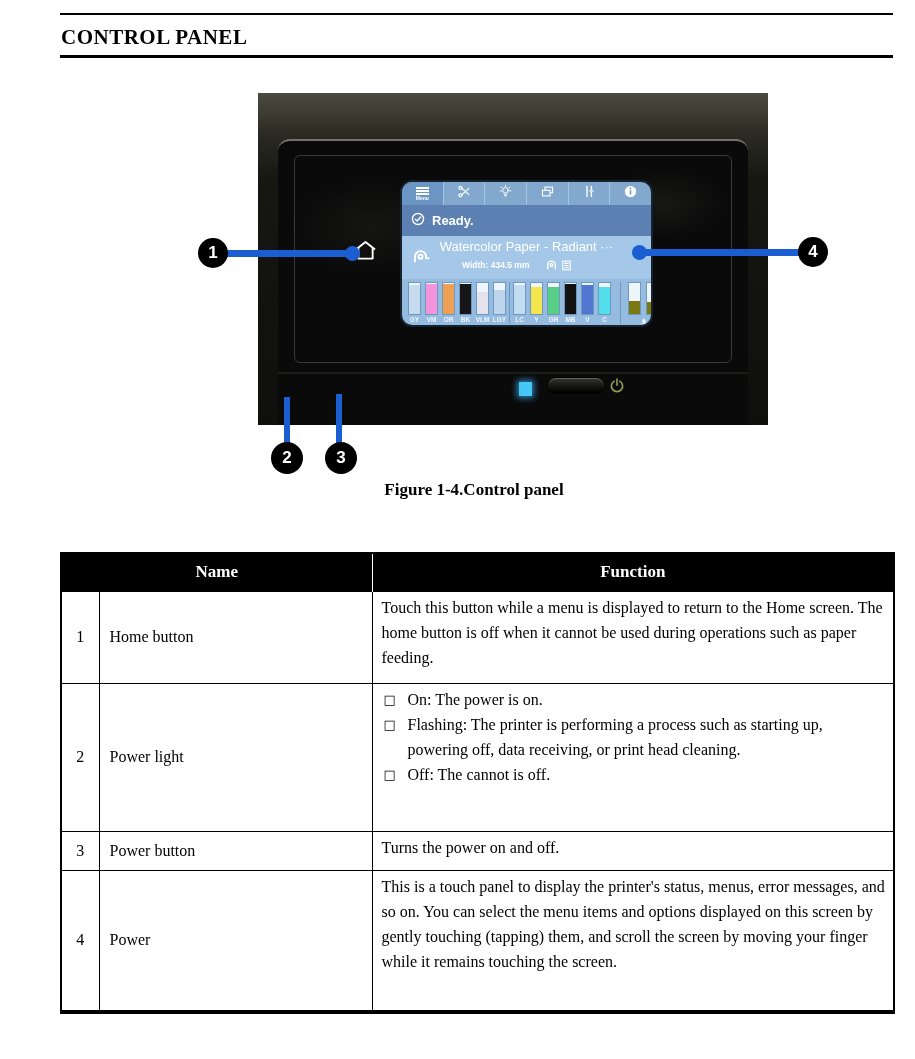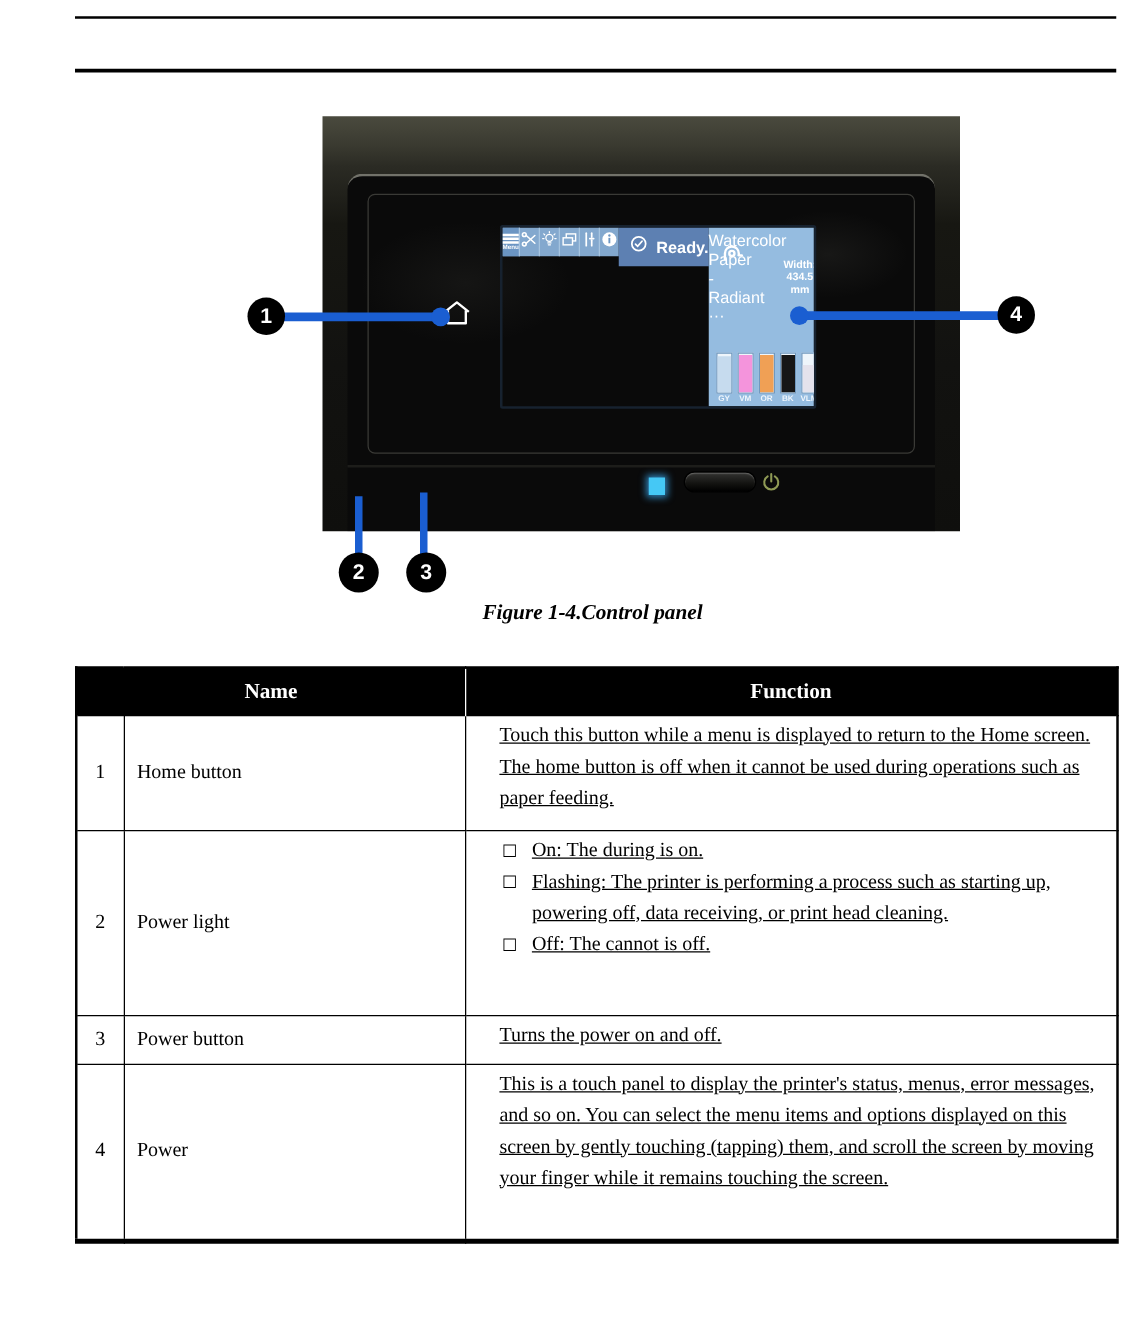--- a/index.html
+++ b/index.html
@@ -32,21 +32,21 @@
     border-top:2px solid #72726a;
   }
   .bezel-line {
     position:absolute; left:16px; top:14px; width:438px; height:208px;
     border:1px solid #3a3a36; border-radius:6px;
   }
   .panel-seam { position:absolute; left:0; top:231px; width:470px; height:2px; background:#1d1d1a; }
   
   .screen {
     position:absolute; left:142px; top:87px; width:253px; height:147px;
-    border:2px solid #17222f; border-radius:2px; display:flex; flex-direction:row;
+    border:2px solid #17222f; border-radius:12px; display:flex; flex-direction:column;
     font-family:"Liberation Sans", sans-serif; overflow:hidden;
   }
   .toolbar { height:23px; background:#83a8ce; display:flex; flex:none; }
   .tb { flex:1; border-right:1px solid #a6c4e0; display:flex; align-items:center; justify-content:center; }
   .tb:last-child { border-right:none; }
   .tb.menu { background:#6b95c3; flex-direction:column; gap:1px; }
   .hamburger { width:13px; height:8px;
     background:linear-gradient(#fff,#fff) 0 0/13px 2px no-repeat,
                linear-gradient(#fff,#fff) 0 3px/13px 2px no-repeat,
                linear-gradient(#fff,#fff) 0 6px/13px 2px no-repeat; }
@@ -81,45 +81,46 @@
   
   .callout { position:absolute; width:30px; height:30px; border-radius:50%; background:#000;
     color:#fff; font-family:"Liberation Sans", sans-serif; font-size:17px; font-weight:bold;
     display:flex; align-items:center; justify-content:center; }
   .callout.c2, .callout.c3 { width:32px; height:32px; }
   .cline { position:absolute; background:#1a5ed1; }
   .cline.h { height:7px; }
   .cline.v { width:6px; }
   .cdot { position:absolute; width:15px; height:15px; border-radius:50%; background:#1a5ed1; }
   
-  .caption { position:absolute; left:33px; width:882px; text-align:center; font-weight:bold; font-size:17px;font-style:italic; }
+  .caption { position:absolute; left:33px; width:882px; text-align:center; font-weight:bold; font-size:17px; }
   .fig-caption { top:480px; }
   .table-title { top:521px; }
   
-  table.spec { position:absolute; left:60px; top:533px; width:833px;
+  table.spec { position:absolute; left:60px; top:552px; width:833px;
     border-collapse:collapse; table-layout:fixed;
     border:2px solid #000; border-bottom:4px solid #000; }
   table.spec th { background:#000; color:#fff; font-size:17px; font-weight:bold; height:38px; }
   table.spec th.fn-h { border-left:1px solid #fff; }
   table.spec td { border:1px solid #000; font-size:16px; }
   td.num { text-align:center; vertical-align:middle; }
   td.name { padding-left:10px; vertical-align:middle; }
-  td.fn { padding:3px 8px 4px 27px; line-height:25px; vertical-align:top;text-decoration:underline; }
+  td.fn { padding:3px 8px 4px 9px; line-height:25px; vertical-align:top; }
   tr.r1 { height:92px; } tr.r2 { height:148px; } tr.r3 { height:39px; } tr.r4 { height:142px; }
   ul.blist { list-style:none; }
   ul.blist li { position:relative; padding-left:26px; line-height:25px; }
   ul.blist li::before { content:"□"; position:absolute; left:2px; top:0;
     font-family:"DejaVu Sans", sans-serif; font-size:13px; }
 </style>
 </head>
 <body>
 
 <div id="page">
 
   <div class="rule top"></div>
+  <div class="section-title">CONTROL PANEL</div>
   <div class="rule bottom"></div>
 
   <div class="photo">
     <div class="panel">
       <div class="bezel-line"></div>
       <div class="panel-seam"></div>
     </div>
 
     <div class="screen">
       <div class="toolbar">
@@ -388,21 +389,21 @@
       <tr class="r1">
         <td class="num">1</td>
         <td class="name">Home button</td>
         <td class="fn">Touch this button while a menu is displayed to return to the Home screen. The home button is off when it cannot be used during operations such as paper feeding.</td>
       </tr>
       <tr class="r2">
         <td class="num">2</td>
         <td class="name">Power light</td>
         <td class="fn">
           <ul class="blist">
-            <li>On: The during is on.</li>
+            <li>On: The power is on.</li>
             <li>Flashing: The printer is performing a process such as starting up, powering off, data receiving, or print head cleaning.</li>
             <li>Off: The cannot is off.</li>
           </ul>
         </td>
       </tr>
       <tr class="r3">
         <td class="num">3</td>
         <td class="name">Power button</td>
         <td class="fn">Turns the power on and off.</td>
       </tr>

